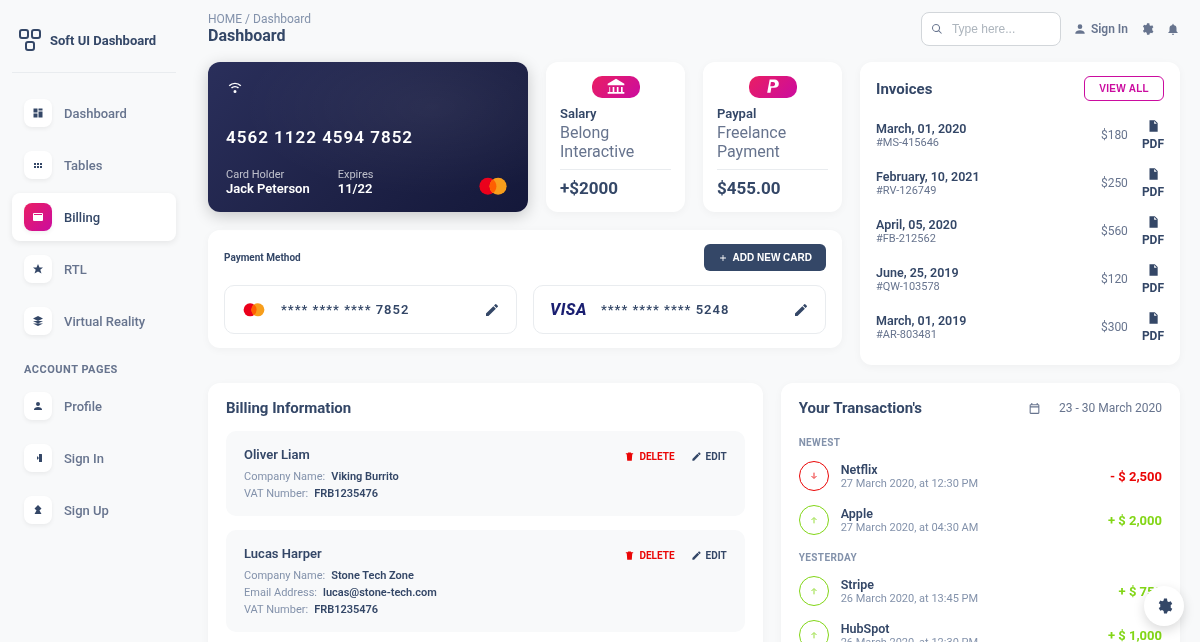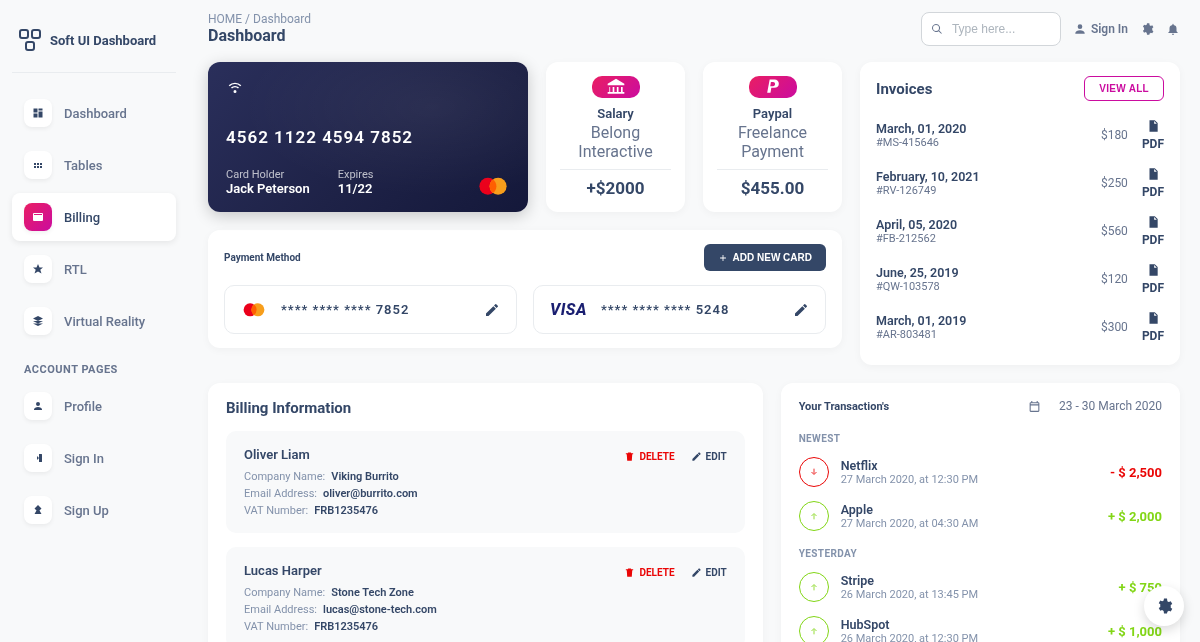--- a/index.html
+++ b/index.html
@@ -36,21 +36,21 @@
 .credit-card { background: linear-gradient(135deg, #2a2f5b 0%, #1e2247 55%, #14183a 100%); border-radius: 12px; padding: 16px 18px; color: #fff; box-shadow: 0 4px 16px rgba(0,0,0,0.2); position: relative; overflow: hidden; height: 150px; display: flex; flex-direction: column; justify-content: space-between; }
 .credit-card::before { content:''; position:absolute; inset:0; background: radial-gradient(ellipse at 70% 30%, rgba(255,255,255,0.06), transparent 60%); }
 .cc-top svg { width: 18px; height: 18px; fill:#fff; }
 .cc-number { font-size: 17px; font-weight: 600; letter-spacing: 1px; margin-top: 6px; }
 .cc-bot { display:flex; align-items:flex-end; justify-content: space-between; }
 .cc-info { display: flex; gap: 28px; }
 .cc-lbl { font-size: 11px; color: rgba(255,255,255,0.7); }
 .cc-val { font-size: 13px; font-weight: 600; }
 .mc-logo { width: 34px; }
 
-.stat-card { padding: 14px; text-align: center; display:flex; flex-direction:column; align-items:center; justify-content:space-between; height: 150px; }
+.stat-card { padding: 14px; display:flex; flex-direction:column; align-items:center; justify-content:space-between; height: 150px; }
 .stat-icon { width: 48px; height: 48px; border-radius: 10px; background: linear-gradient(135deg, #e91e63 0%, #cb0c9f 100%); display:flex; align-items:center; justify-content:center; margin:0 auto; }
 .stat-icon svg { width: 20px; height: 20px; fill: #fff; }
 .stat-title { font-size: 13px; font-weight: 600; color: #344767; margin-top:8px; }
 .stat-sub { font-size: 16px; color: #67748e; margin-top:2px; }
 .stat-amt { font-size: 17px; font-weight: 700; color: #344767; margin-top: 8px; }
 .stat-divider { height:1px; background:#e9ecef; width:100%; margin:8px 0 4px; }
 
 
 .invoices { padding: 14px 16px; }
 .inv-head { display:flex; align-items:center; justify-content:space-between; margin-bottom: 10px; }
@@ -93,21 +93,21 @@
 .bi-act.edit { color:#344767; }
 .bi-act svg { width:11px; height:11px; }
 .bi-act.delete svg { fill:#ea0606; }
 .bi-act.edit svg { fill:#344767; }
 .bi-line { font-size:11px; color:#67748e; margin-top:4px; }
 .bi-line .k { color:#8392ab; }
 .bi-line .v { color:#344767; font-weight:600; margin-left:6px; }
 
 .transactions { padding: 16px 18px; }
 .tr-head { display:flex; align-items:center; justify-content:space-between; margin-bottom:10px; }
-.tr-head h3 { font-size:11px; font-weight:700; }
+.tr-head h3 { font-size:15px; font-weight:700; }
 .tr-range { display:flex; align-items:center; gap:18px; font-size:12px; color:#67748e; }
 .tr-range svg { width:13px; height:13px; fill:#67748e; }
 .tr-section-label { font-size:10px; font-weight:700; color:#8392ab; letter-spacing:0.4px; padding:10px 0 6px; }
 .tr-item { display:flex; align-items:center; justify-content:space-between; padding: 7px 0; gap: 32px; }
 .tr-left { display:flex; align-items:center; gap:12px; }
 .tr-circle { width:30px; height:30px; border-radius:50%; border: 1px solid; display:flex; align-items:center; justify-content:center; }
 .tr-circle.down { border-color:#ea0606; }
 .tr-circle.up { border-color:#82d616; }
 .tr-circle svg { width:10px; height:10px; }
 .tr-circle.down svg { fill:#ea0606; }
@@ -436,21 +436,20 @@
         </div>
         <div class="bi-act edit">
           <svg viewBox="0 0 24 24">
                       <path d="M3 17.25V21h3.75L17.8 9.94l-3.75-3.75L3 17.25zM20.7 7.04a1 1 0 0 0 0-1.41l-2.34-2.34a1 1 0 0 0-1.41 0L15 5.25l3.75 3.75 1.95-1.96z"></path>
                     </svg>
           <span>EDIT</span>
         </div>
       </div>
     </div>
     <div class="bi-line"><span class="k">Company Name:</span><span class="v">Viking Burrito</span></div>
-    <div class="bi-line"><span class="k">Email Address:</span><span class="v">oliver@burrito.com</span></div>
     <div class="bi-line"><span class="k">VAT Number:</span><span class="v">FRB1235476</span></div>
             </div>
             <div class="bi-item">
     <div class="bi-top">
       <div class="bi-name">Lucas Harper</div>
       <div class="bi-actions">
         <div class="bi-act delete">
           <svg viewBox="0 0 24 24">
                       <path d="M6 7h12l-1 14H7L6 7zm3-4h6l1 2h4v2H4V5h4l1-2z"></path>
                     </svg>

